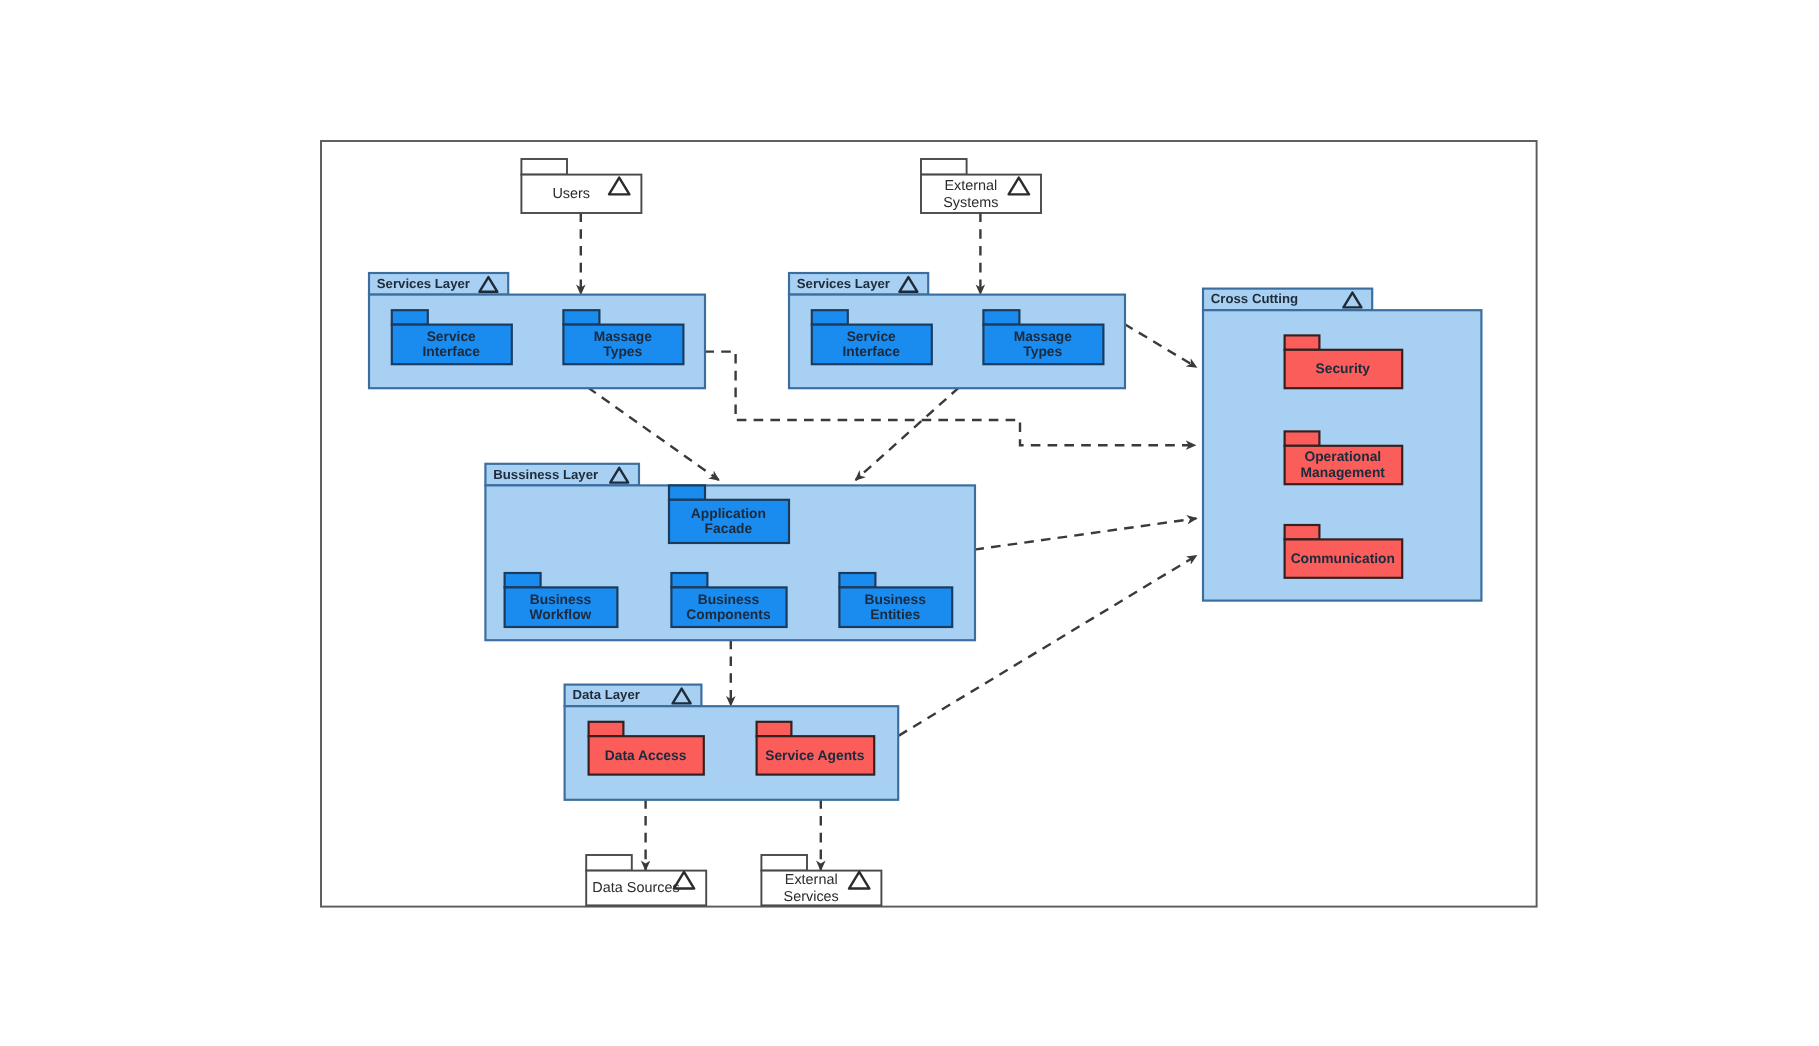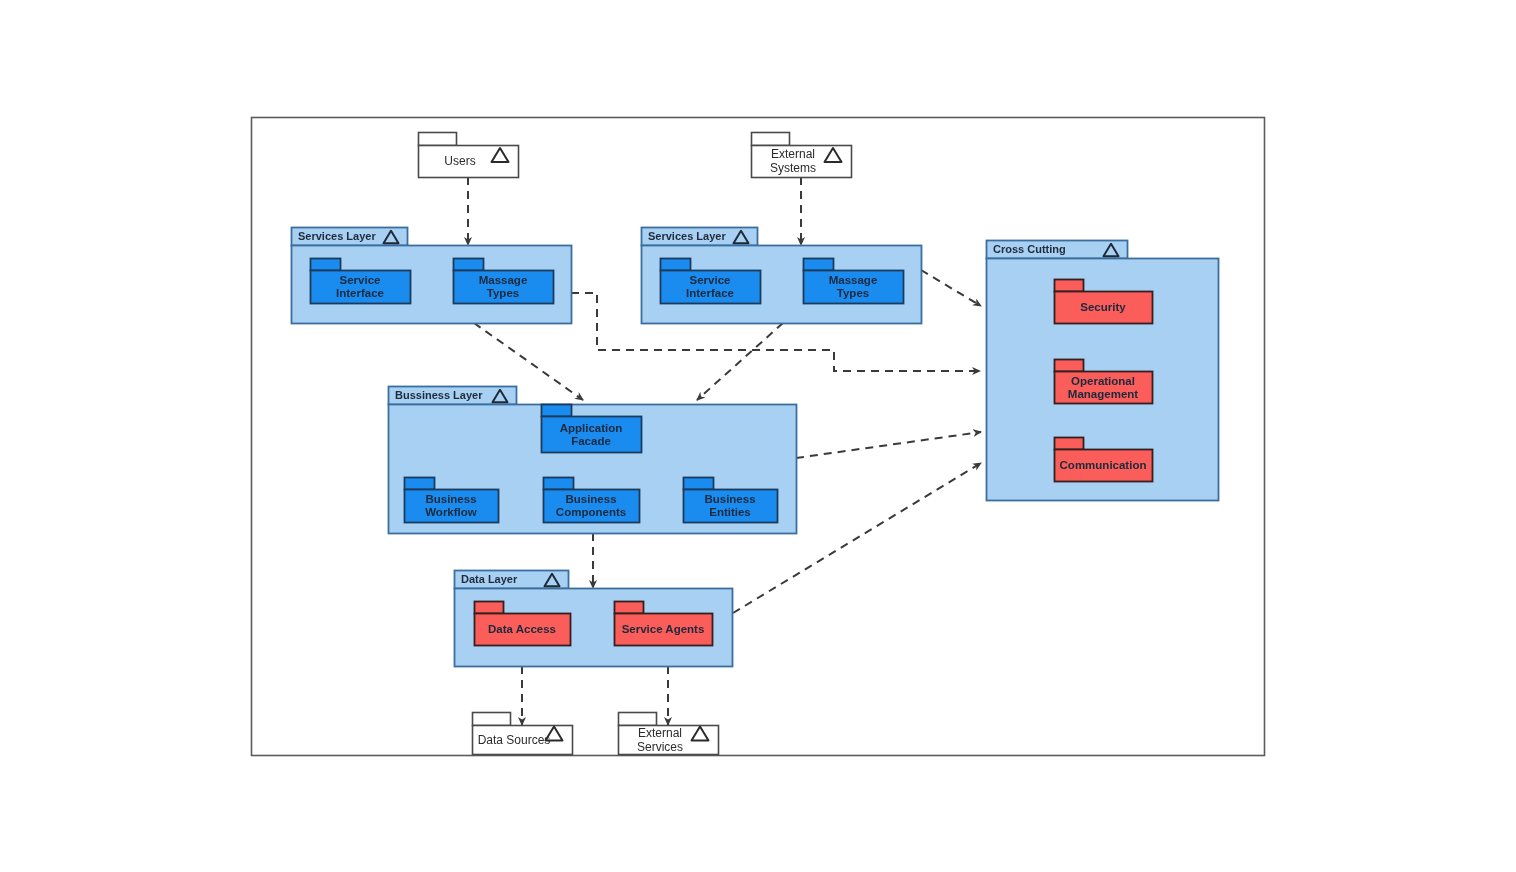--- a/index.html
+++ b/index.html
@@ -9,21 +9,21 @@
   }
   body {
     width: 1516px;
     height: 872px;
     font-family: "Liberation Sans", sans-serif;
     overflow: hidden;
     position: relative;
   }
   #diagram-root {
     position: absolute;
-    left: 0; top: 0;
+    left: 16px; top: 0;
     width: 1375px;
     height: 872px;
   }
   #diagram-svg {
     position: absolute;
     left: 0; top: 0;
   }
   .pkg-label {
     fill: #1f2b3a;
     font-family: "Liberation Sans", sans-serif;

